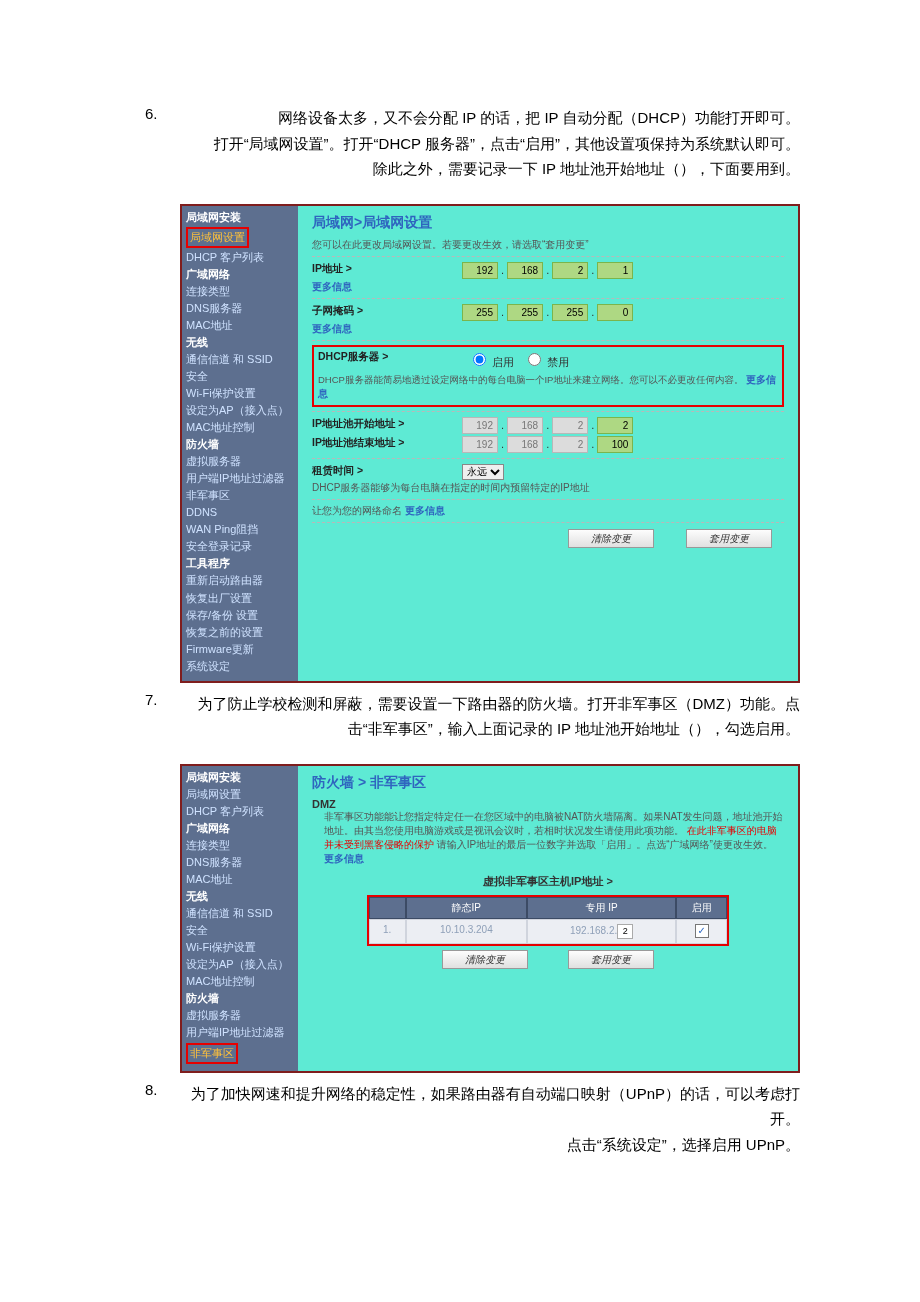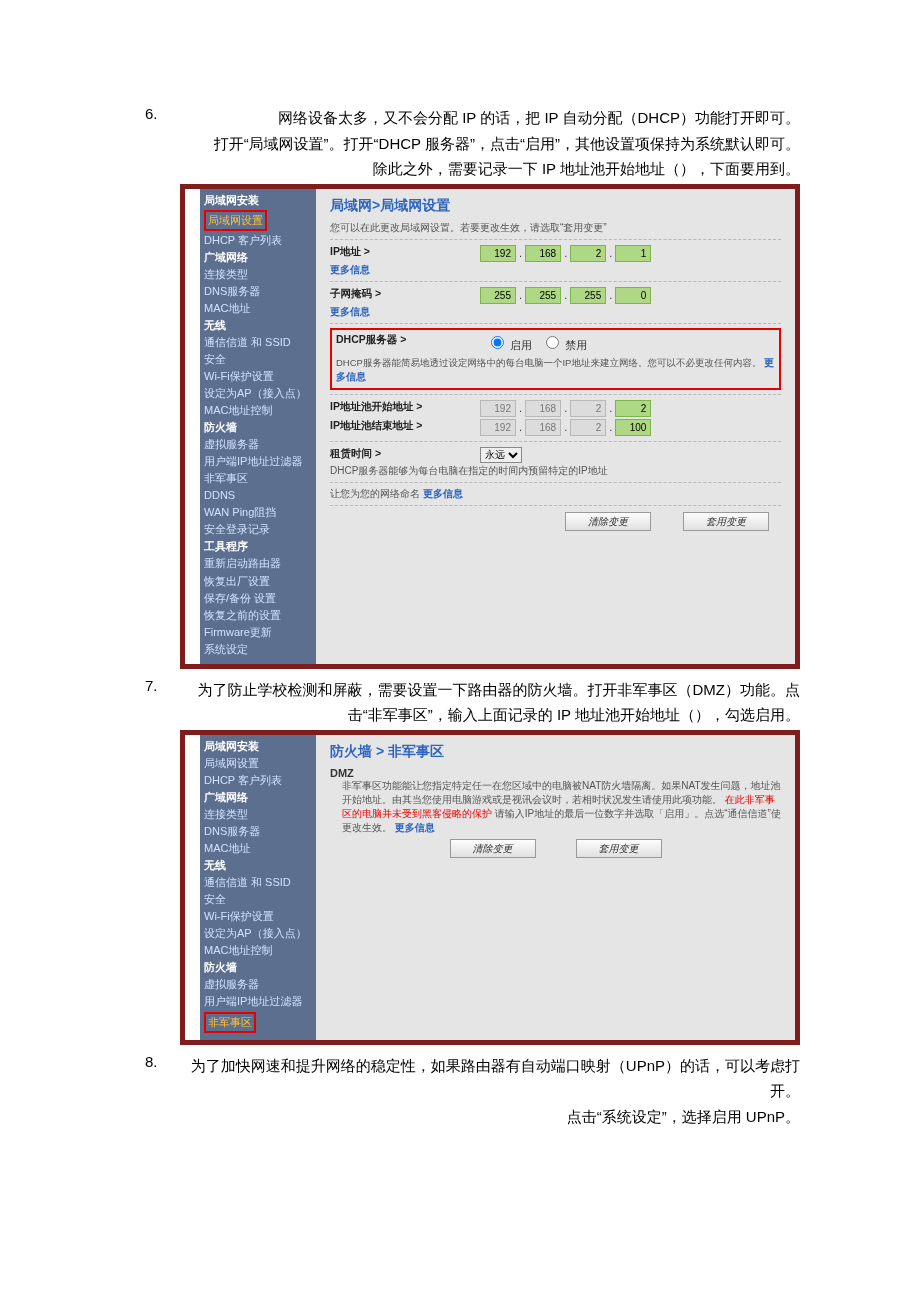--- a/index.html
+++ b/index.html
@@ -29,26 +29,25 @@
     position: absolute;
     left: 0;
     top: 0;
   }
   .body-text {
     line-height: 1.7;
     text-align: right;
   }
   
   .shot {
-    border: 5px solid #7f1d1d;
+    border: 2px solid #7f1d1d;
     display: flex;
     font-size: 11px;
     color: #333;
-    margin-top: 2px;
-    padding-left: 15px;
+    margin-top: 22px;
   }
   .sidebar {
     background: #5d6f8f;
     width: 108px;
     padding: 3px 4px 6px 4px;
     line-height: 1.55;
   }
   .sidebar .cat {
     color: #fff;
     font-weight: bold;
@@ -59,21 +58,21 @@
   .sidebar .item.active {
     color: #ffc13a;
     border: 2px solid #e60000;
     display: inline-block;
     padding: 0 2px;
     margin: 1px 0;
   }
   .panel {
     flex: 1;
     padding: 6px 14px 10px 14px;
-    background: #e5e5e5;
+    background: #5eead4;
   }
   .panel-title {
     color: #2f65bf;
     font-weight: bold;
     font-size: 14px;
     margin: 2px 0 6px 0;
   }
   .panel-desc {
     font-size: 10px;
     color: #555;
@@ -374,25 +373,44 @@
         <div class="item">用户端IP地址过滤器</div>
         <div class="item active">非军事区</div>
       </div>
 
       <div class="panel">
         <div class="panel-title">防火墙 &gt; 非军事区</div>
         <div style="font-weight:bold;font-size:11px;">DMZ</div>
         <div class="panel-desc" style="padding-left:12px;">
           <span>非军事区功能能让您指定特定任一在您区域中的电脑被NAT防火墙隔离。如果NAT发生问题，地址池开始地址。由其当您使用电脑游戏或是视讯会议时，若相时状况发生请使用此项功能。</span>
           <span class="dmz-red">在此非军事区的电脑并未受到黑客侵略的保护</span>
-          <span>  请输入IP地址的最后一位数字并选取「启用」。点选“通信信道”使更改生效。</span>
+          <span>  请输入IP地址的最后一位数字并选取「启用」。点选“广域网络”使更改生效。</span>
           <span class="more">更多信息</span>
         </div>
 
-
+        <div class="dmz-title-row">虚拟非军事区主机IP地址 &gt;</div>
+
+        <div class="dmz-table">
+          <div class="dmz-head">
+            <div class="c-idx"></div>
+            <div class="c-sip">静态IP</div>
+            <div class="c-pip">专用 IP</div>
+            <div class="c-en">启用</div>
+          </div>
+          <div class="dmz-body">
+            <div class="c-idx">1.</div>
+            <div class="c-sip">10.10.3.204</div>
+            <div class="c-pip">
+              <span>192.168.2.</span><span class="pip-val">2</span>
+            </div>
+            <div class="c-en">
+              <span class="chk">✓</span>
+            </div>
+          </div>
+        </div>
 
         <div class="dmz-btn-row">
           <span class="btn">清除变更</span>
           <span class="btn">套用变更</span>
         </div>
       </div>
     </div>
   </li>
 
   <li>

